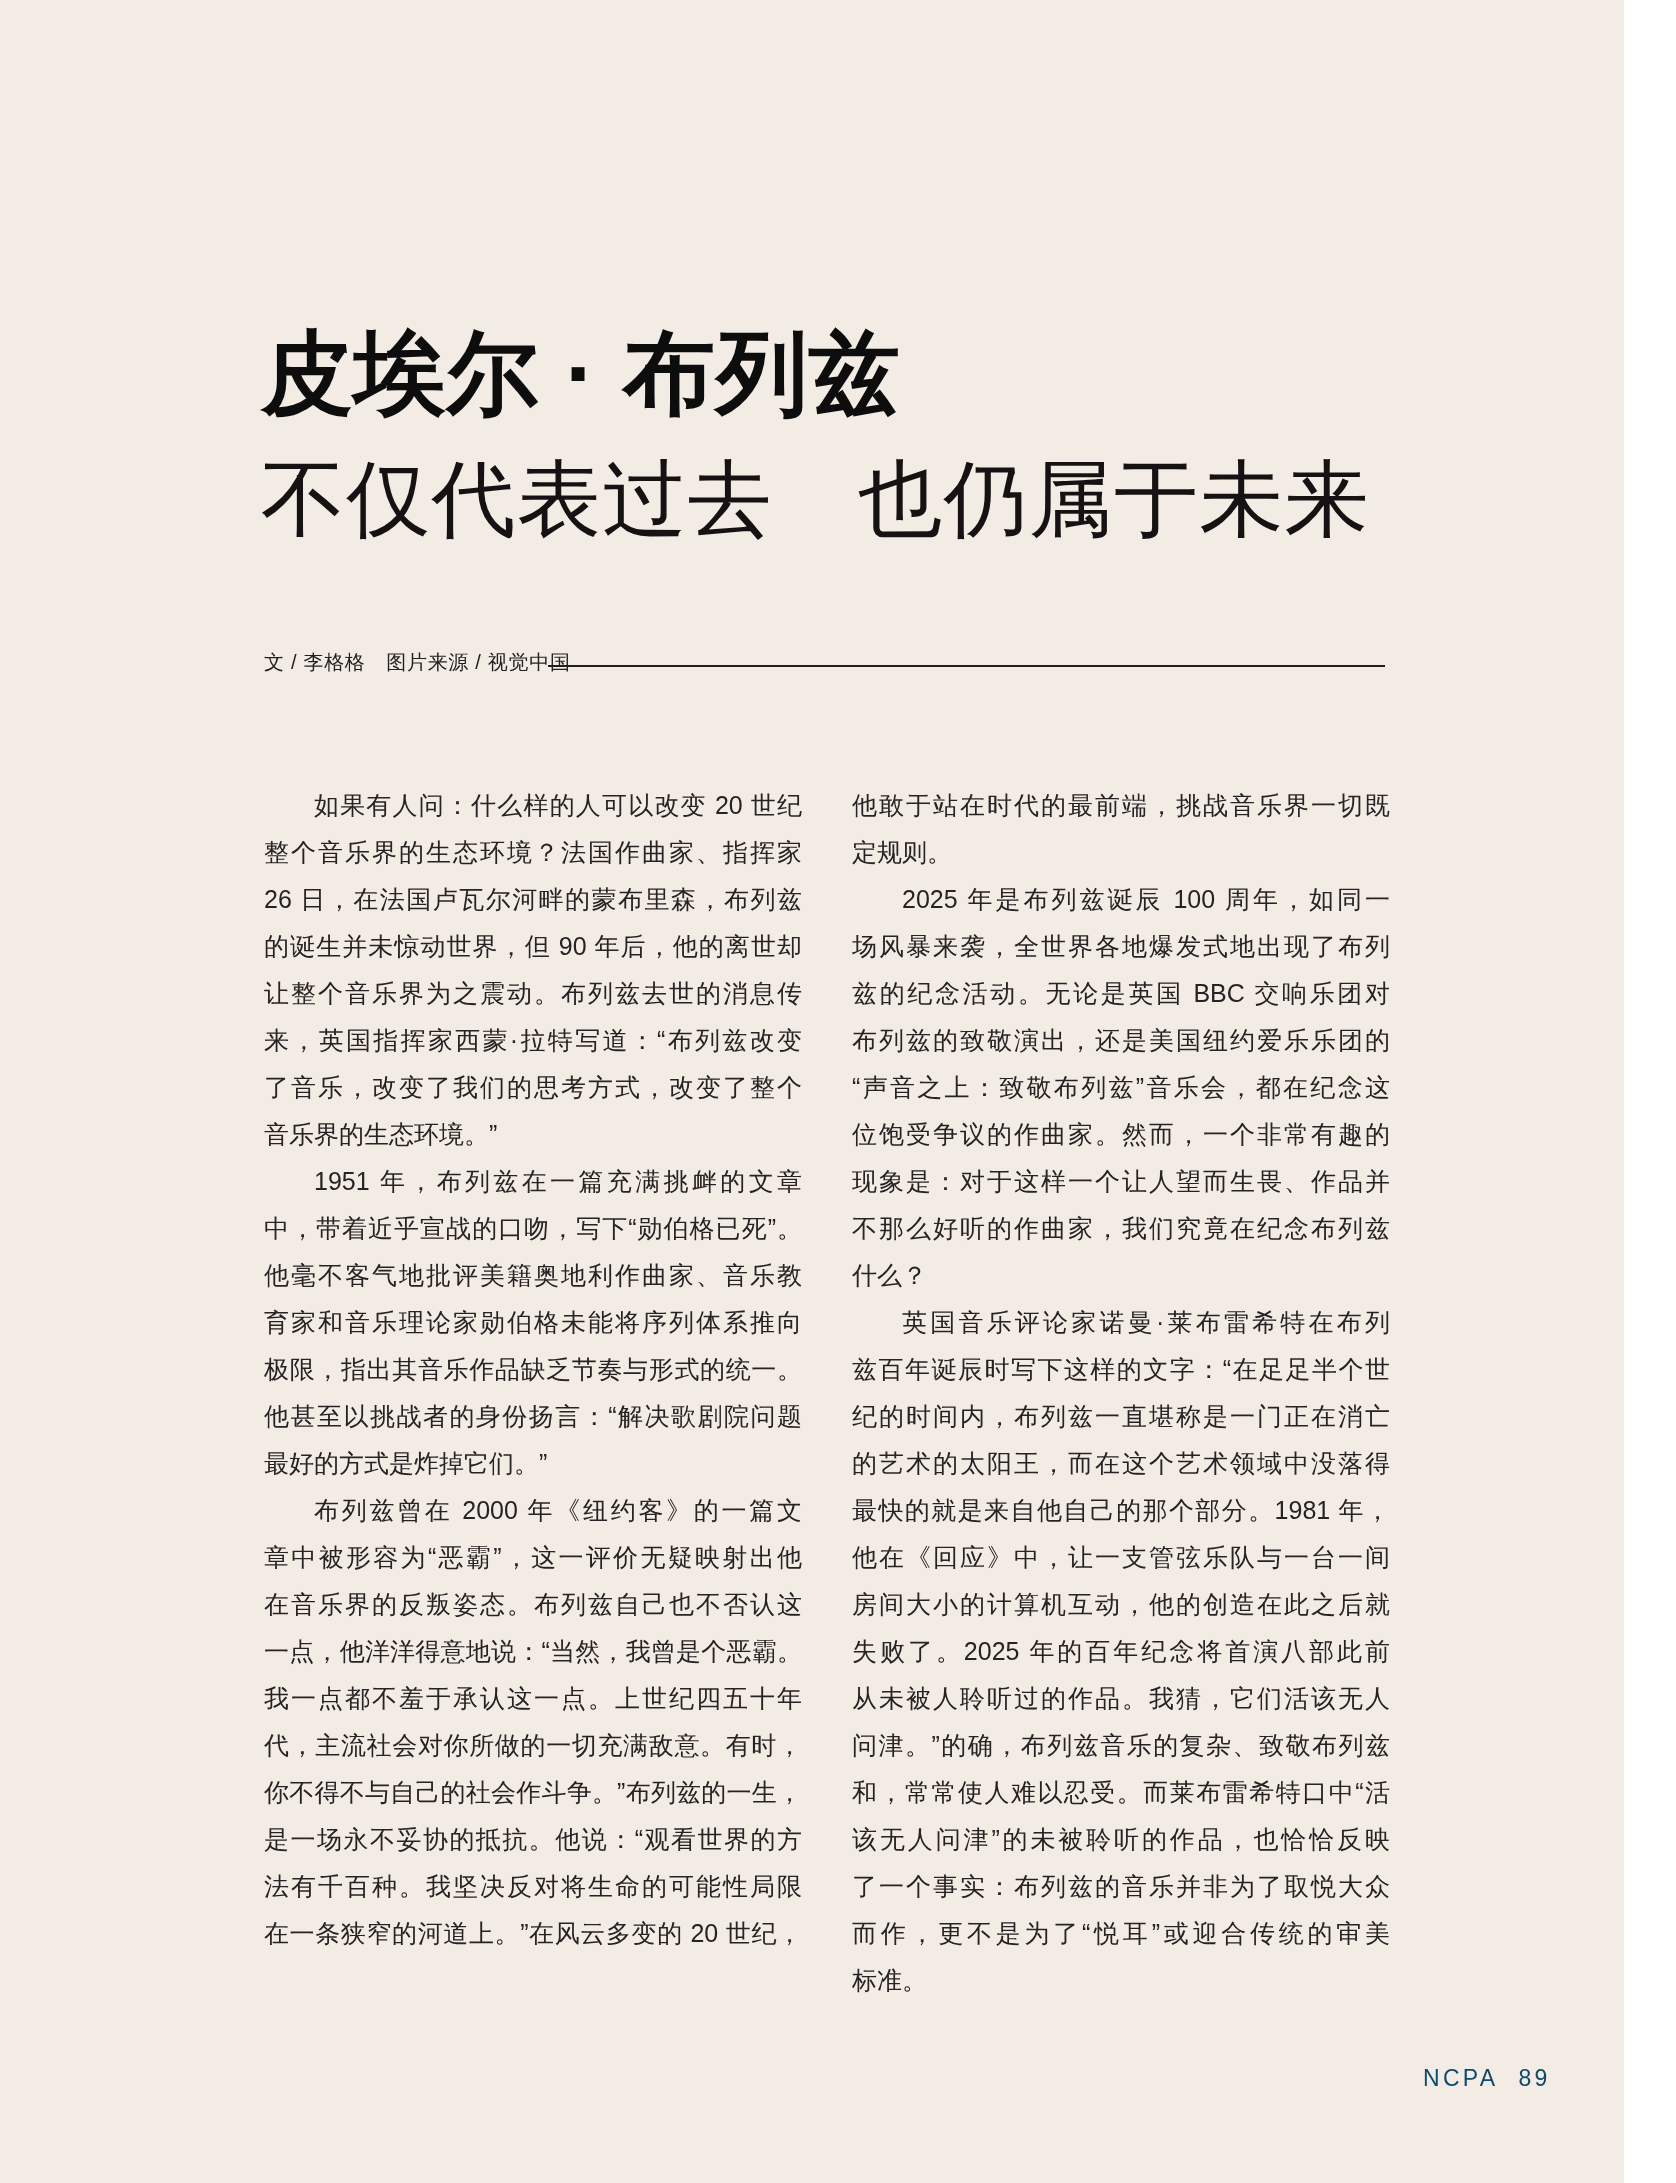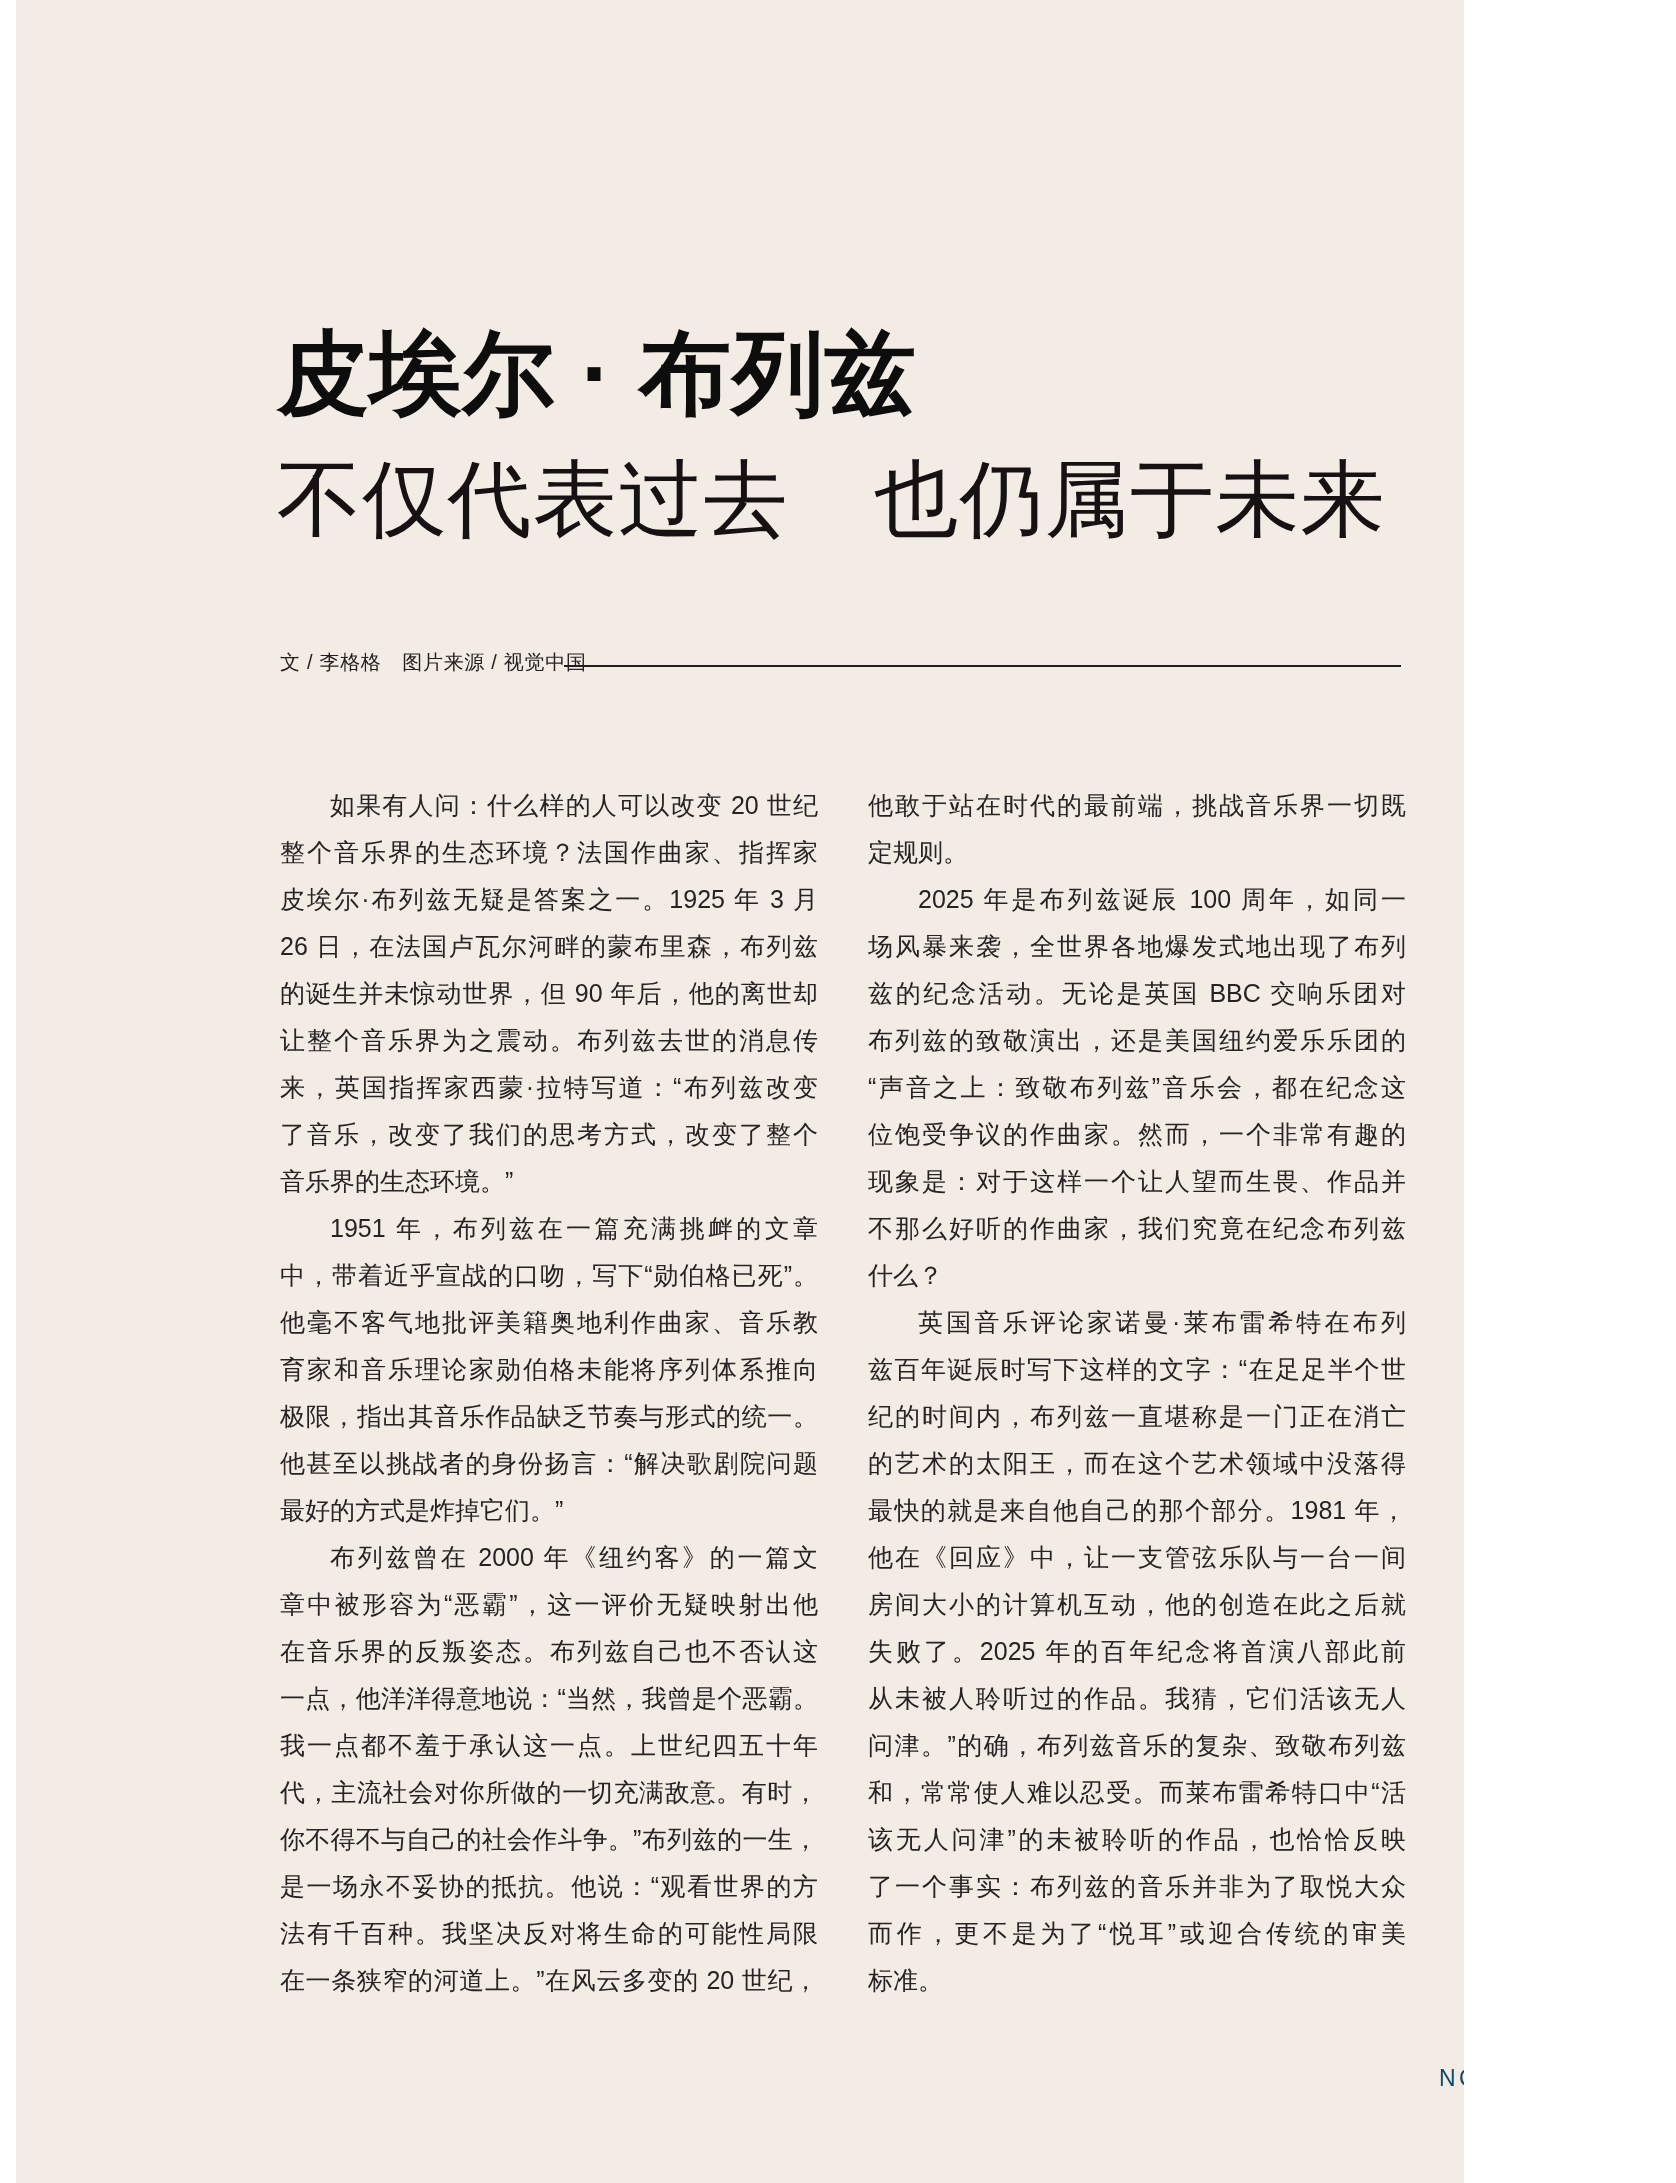--- a/index.html
+++ b/index.html
@@ -2,24 +2,23 @@
 <html style="font-size:10.6px"><head>
 <meta charset="utf-8">
 <style>
   html, body { margin: 0; padding: 0; }
   body {
     width: 1676px; height: 2183px;
     font-family: "Liberation Sans", "DejaVu Sans", sans-serif;
   }
   .page {
     position: relative;
-    width: 1448px; height: 2183px;
+    width: 1624px; height: 2183px;
     background: #f3ece5;
     overflow: hidden;
-    margin-left: 16px;
   }
   .article-title {
     position: absolute;
     left: 261px; top: 325px;
     margin: 0;
     font-family: "Liberation Sans", "DejaVu Sans", sans-serif;
     font-size: 92px;
     font-weight: 900;
     line-height: 1.05;
     letter-spacing: 0.7px;
@@ -94,21 +93,20 @@
 
   <h2 class="article-subtitle">不仅代表过去　也仍属于未来</h2>
 
   <div class="byline">文 / 李格格　图片来源 / 视觉中国</div>
 
   <div class="byline-rule" style="background: rgb(34, 29, 31);"></div>
 
   <div class="col col-left" style="color: rgb(39, 34, 35);">
       <div class="body-line indent">如果有人问：什么样的人可以改变 20 世纪</div>
       <div class="body-line">整个音乐界的生态环境？法国作曲家、指挥家</div>
-      <div class="body-line">皮埃尔·布列兹无疑是答案之一。1925 年 3 月</div>
       <div class="body-line">26 日，在法国卢瓦尔河畔的蒙布里森，布列兹</div>
       <div class="body-line">的诞生并未惊动世界，但 90 年后，他的离世却</div>
       <div class="body-line">让整个音乐界为之震动。布列兹去世的消息传</div>
       <div class="body-line">来，英国指挥家西蒙·拉特写道：“布列兹改变</div>
       <div class="body-line">了音乐，改变了我们的思考方式，改变了整个</div>
       <div class="body-line para-end">音乐界的生态环境。”</div>
       <div class="body-line indent">1951 年，布列兹在一篇充满挑衅的文章</div>
       <div class="body-line">中，带着近乎宣战的口吻，写下“勋伯格已死”。</div>
       <div class="body-line">他毫不客气地批评美籍奥地利作曲家、音乐教</div>
       <div class="body-line">育家和音乐理论家勋伯格未能将序列体系推向</div>

